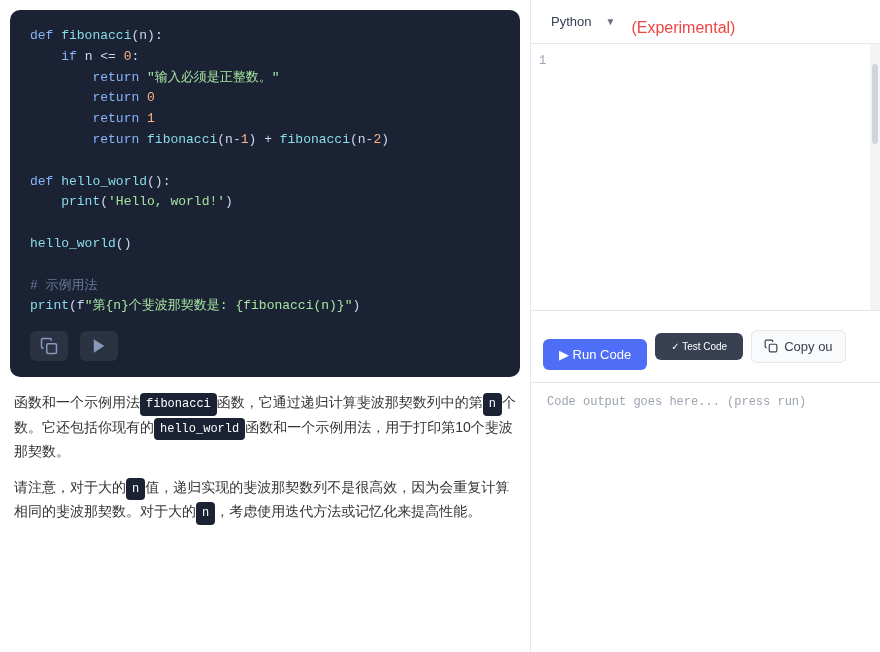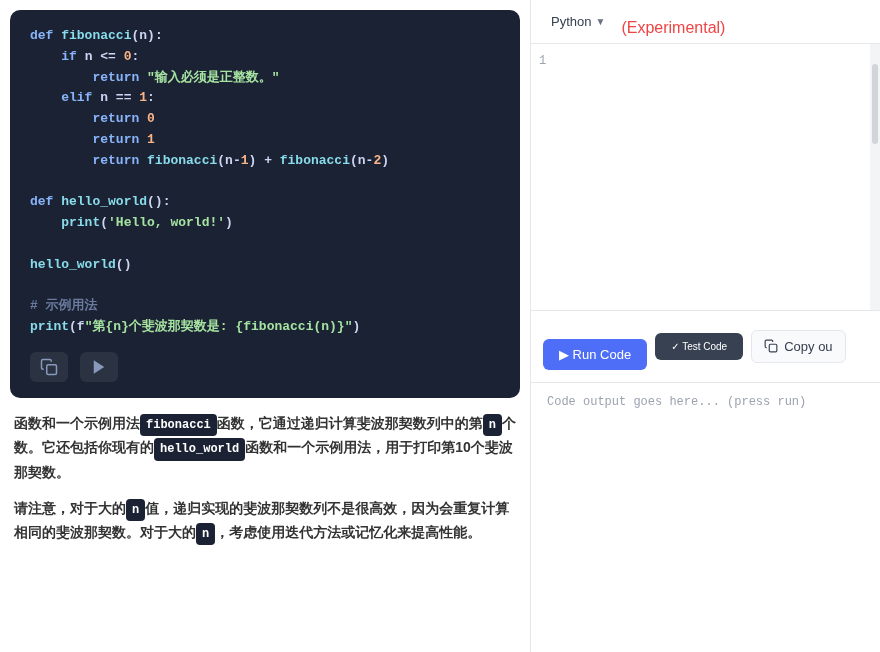--- a/index.html
+++ b/index.html
@@ -13,21 +13,20 @@
     }
 
     
     .left-panel {
       width: 530px;
       height: 652px;
       display: flex;
       flex-direction: column;
       padding: 10px;
       background: #fff;
-      font-weight: bold;
     }
 
     
     .code-editor {
       background: #1a2233;
       border-radius: 10px;
       padding: 16px 20px;
       margin-bottom: 14px;
       font-family: 'Consolas', 'Courier New', monospace;
       font-size: 13px;
@@ -114,21 +113,21 @@
       display: flex;
       align-items: center;
       padding: 6px 12px;
       border-bottom: 1px solid #e5e7eb;
       gap: 8px;
     }
 
     .lang-select {
       display: flex;
       align-items: center;
-      gap: 4px;
+      gap: 14px;
       background: transparent;
       border: none;
       font-size: 13px;
       color: #374151;
       cursor: pointer;
       padding: 4px 8px;
     }
 
     .lang-select-chevron {
       color: #6b7280;
@@ -242,21 +241,20 @@
 <div class="left-panel">
 
   <div class="code-editor">
 
     <div class="code-line"><span class="kw">def</span> <span class="fn">fibonacci</span><span class="paren">(</span>n<span class="paren">)</span>:</div>
 
     <div class="code-line">    <span class="kw">if</span> n <span class="op">&lt;=</span> <span class="num">0</span>:</div>
 
     <div class="code-line">        <span class="kw">return</span> <span class="str">"输入必须是正整数。"</span></div>
 
-    <div class="code-line">    <span class="kw">elif</span> n <span class="op">==</span> <span class="num">1</span>:</div>
 
     <div class="code-line">        <span class="kw">return</span> <span class="num">0</span></div>
 
 
     <div class="code-line">        <span class="kw">return</span> <span class="num">1</span></div>
 
 
     <div class="code-line">        <span class="kw">return</span> <span class="fn">fibonacci</span><span class="paren">(</span>n<span class="op">-</span><span class="num">1</span><span class="paren">)</span> <span class="op">+</span> <span class="fn">fibonacci</span><span class="paren">(</span>n<span class="op">-</span><span class="num">2</span><span class="paren">)</span></div>
 
     <div class="code-line">&nbsp;</div>

